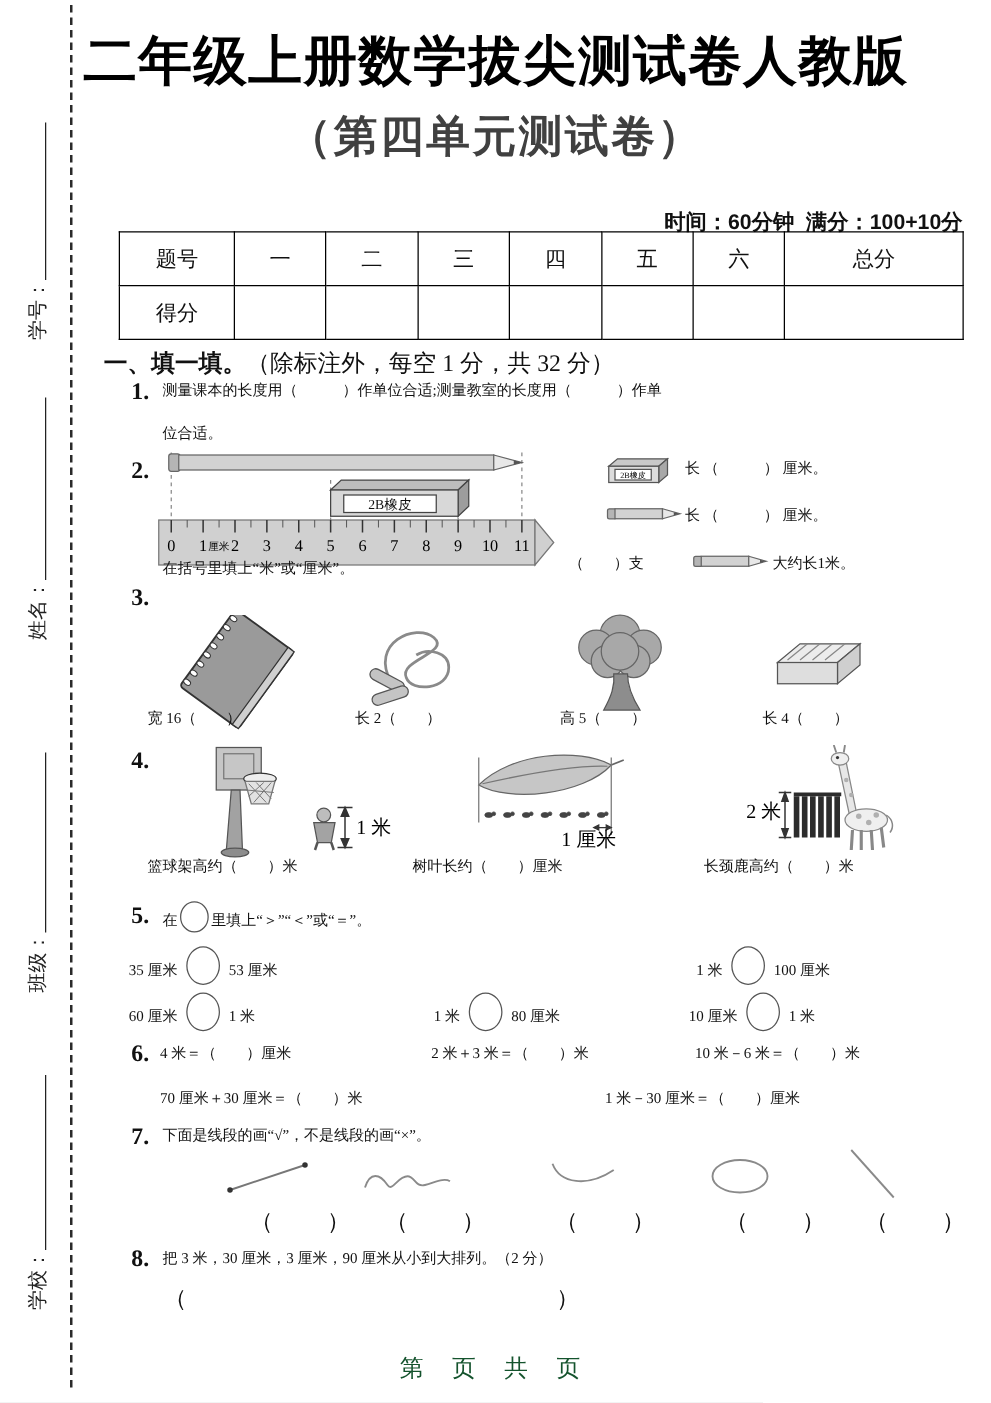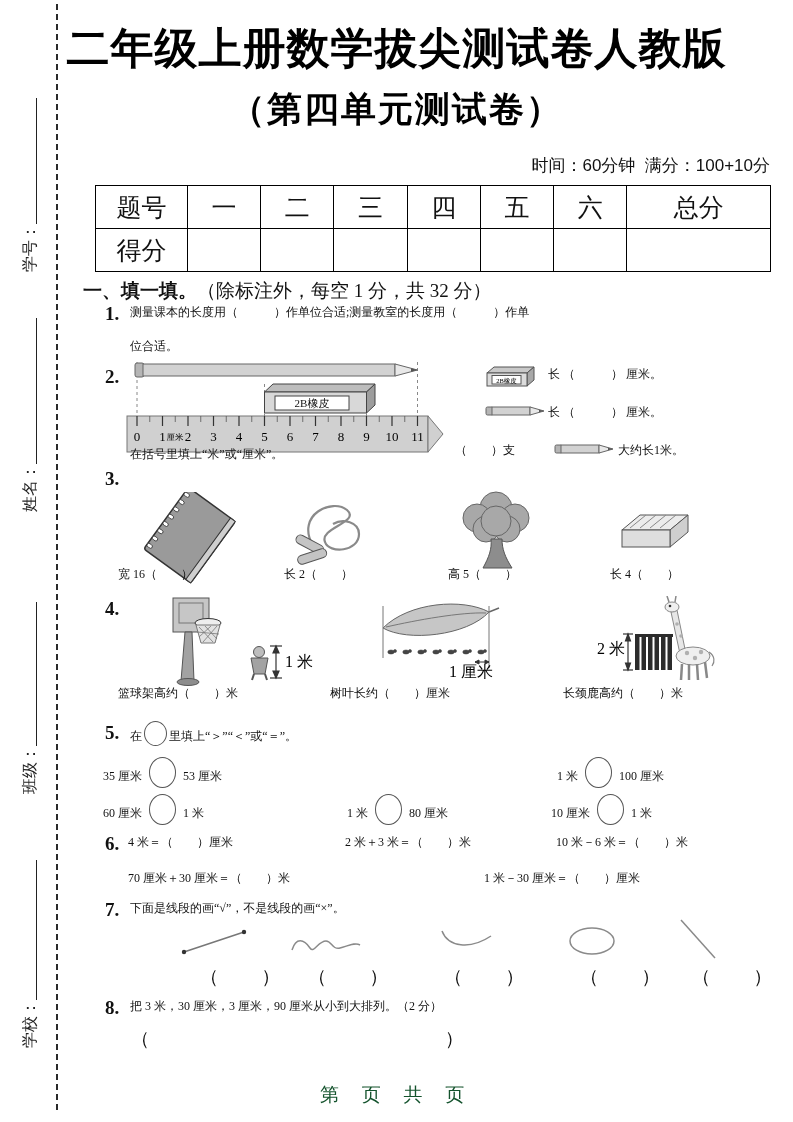--- a/index.html
+++ b/index.html
@@ -15,25 +15,25 @@
   .side-field {
     position:absolute; left:20px; transform:rotate(-90deg); transform-origin:0 0;
     font-size:16px; white-space:nowrap; color:#222;
   }
   .side-field .blank { display:inline-block; border-bottom:1.6px solid #222; height:14px; vertical-align:-2px; }
   .title { position:absolute; top:20px; left:0; width:100%; text-align:center;
     font-family:"Liberation Sans","DejaVu Sans",sans-serif; font-weight:bold;
     font-size:43px; letter-spacing:1px; color:#000; }
   .subtitle { position:absolute; top:86px; left:0; width:100%; text-align:center;
     font-family:"Liberation Sans","DejaVu Sans",sans-serif; font-weight:bold;
-    font-size:35px; letter-spacing:2px; color:#000000; }
-  .info { position:absolute; top:154px; right:23px;
-    font-family:"Liberation Sans","DejaVu Sans",sans-serif; font-weight:normal; font-size:17px; }
+    font-size:35px; letter-spacing:2px; color:#404040; }
+  .info { position:absolute; top:166px; right:23px;
+    font-family:"Liberation Sans","DejaVu Sans",sans-serif; font-weight:bold; font-size:17px; }
   table.score { position:absolute; left:95px; top:185px; width:676px; border-collapse:collapse; }
-  table.score td { border:1.8px solid #000; text-align:center; font-size:25px; height:43px; padding:0; }
+  table.score td { border:1.8px solid #000; text-align:center; font-size:17px; height:43px; padding:0; }
   table.score td.first { width:92px; }
   .sec-head { position:absolute; left:83px; top:278px; font-size:19px; }
   .sec-head b { font-weight:bold; }
   .qno { font-weight:bold; font-size:19px; }
   .qtext { font-size:12px; }
   .cmp-circle { display:inline-block; width:27px; height:31px; border:1.6px solid #555;
     border-radius:50%; vertical-align:-8px; margin:0 7px; }
   .circle-sm { display:inline-block; width:23px; height:25px; border:1.5px solid #555;
     border-radius:50%; vertical-align:-6px; margin:0 2px; }
   .paren { font-size:18.5px; letter-spacing:2px; }

